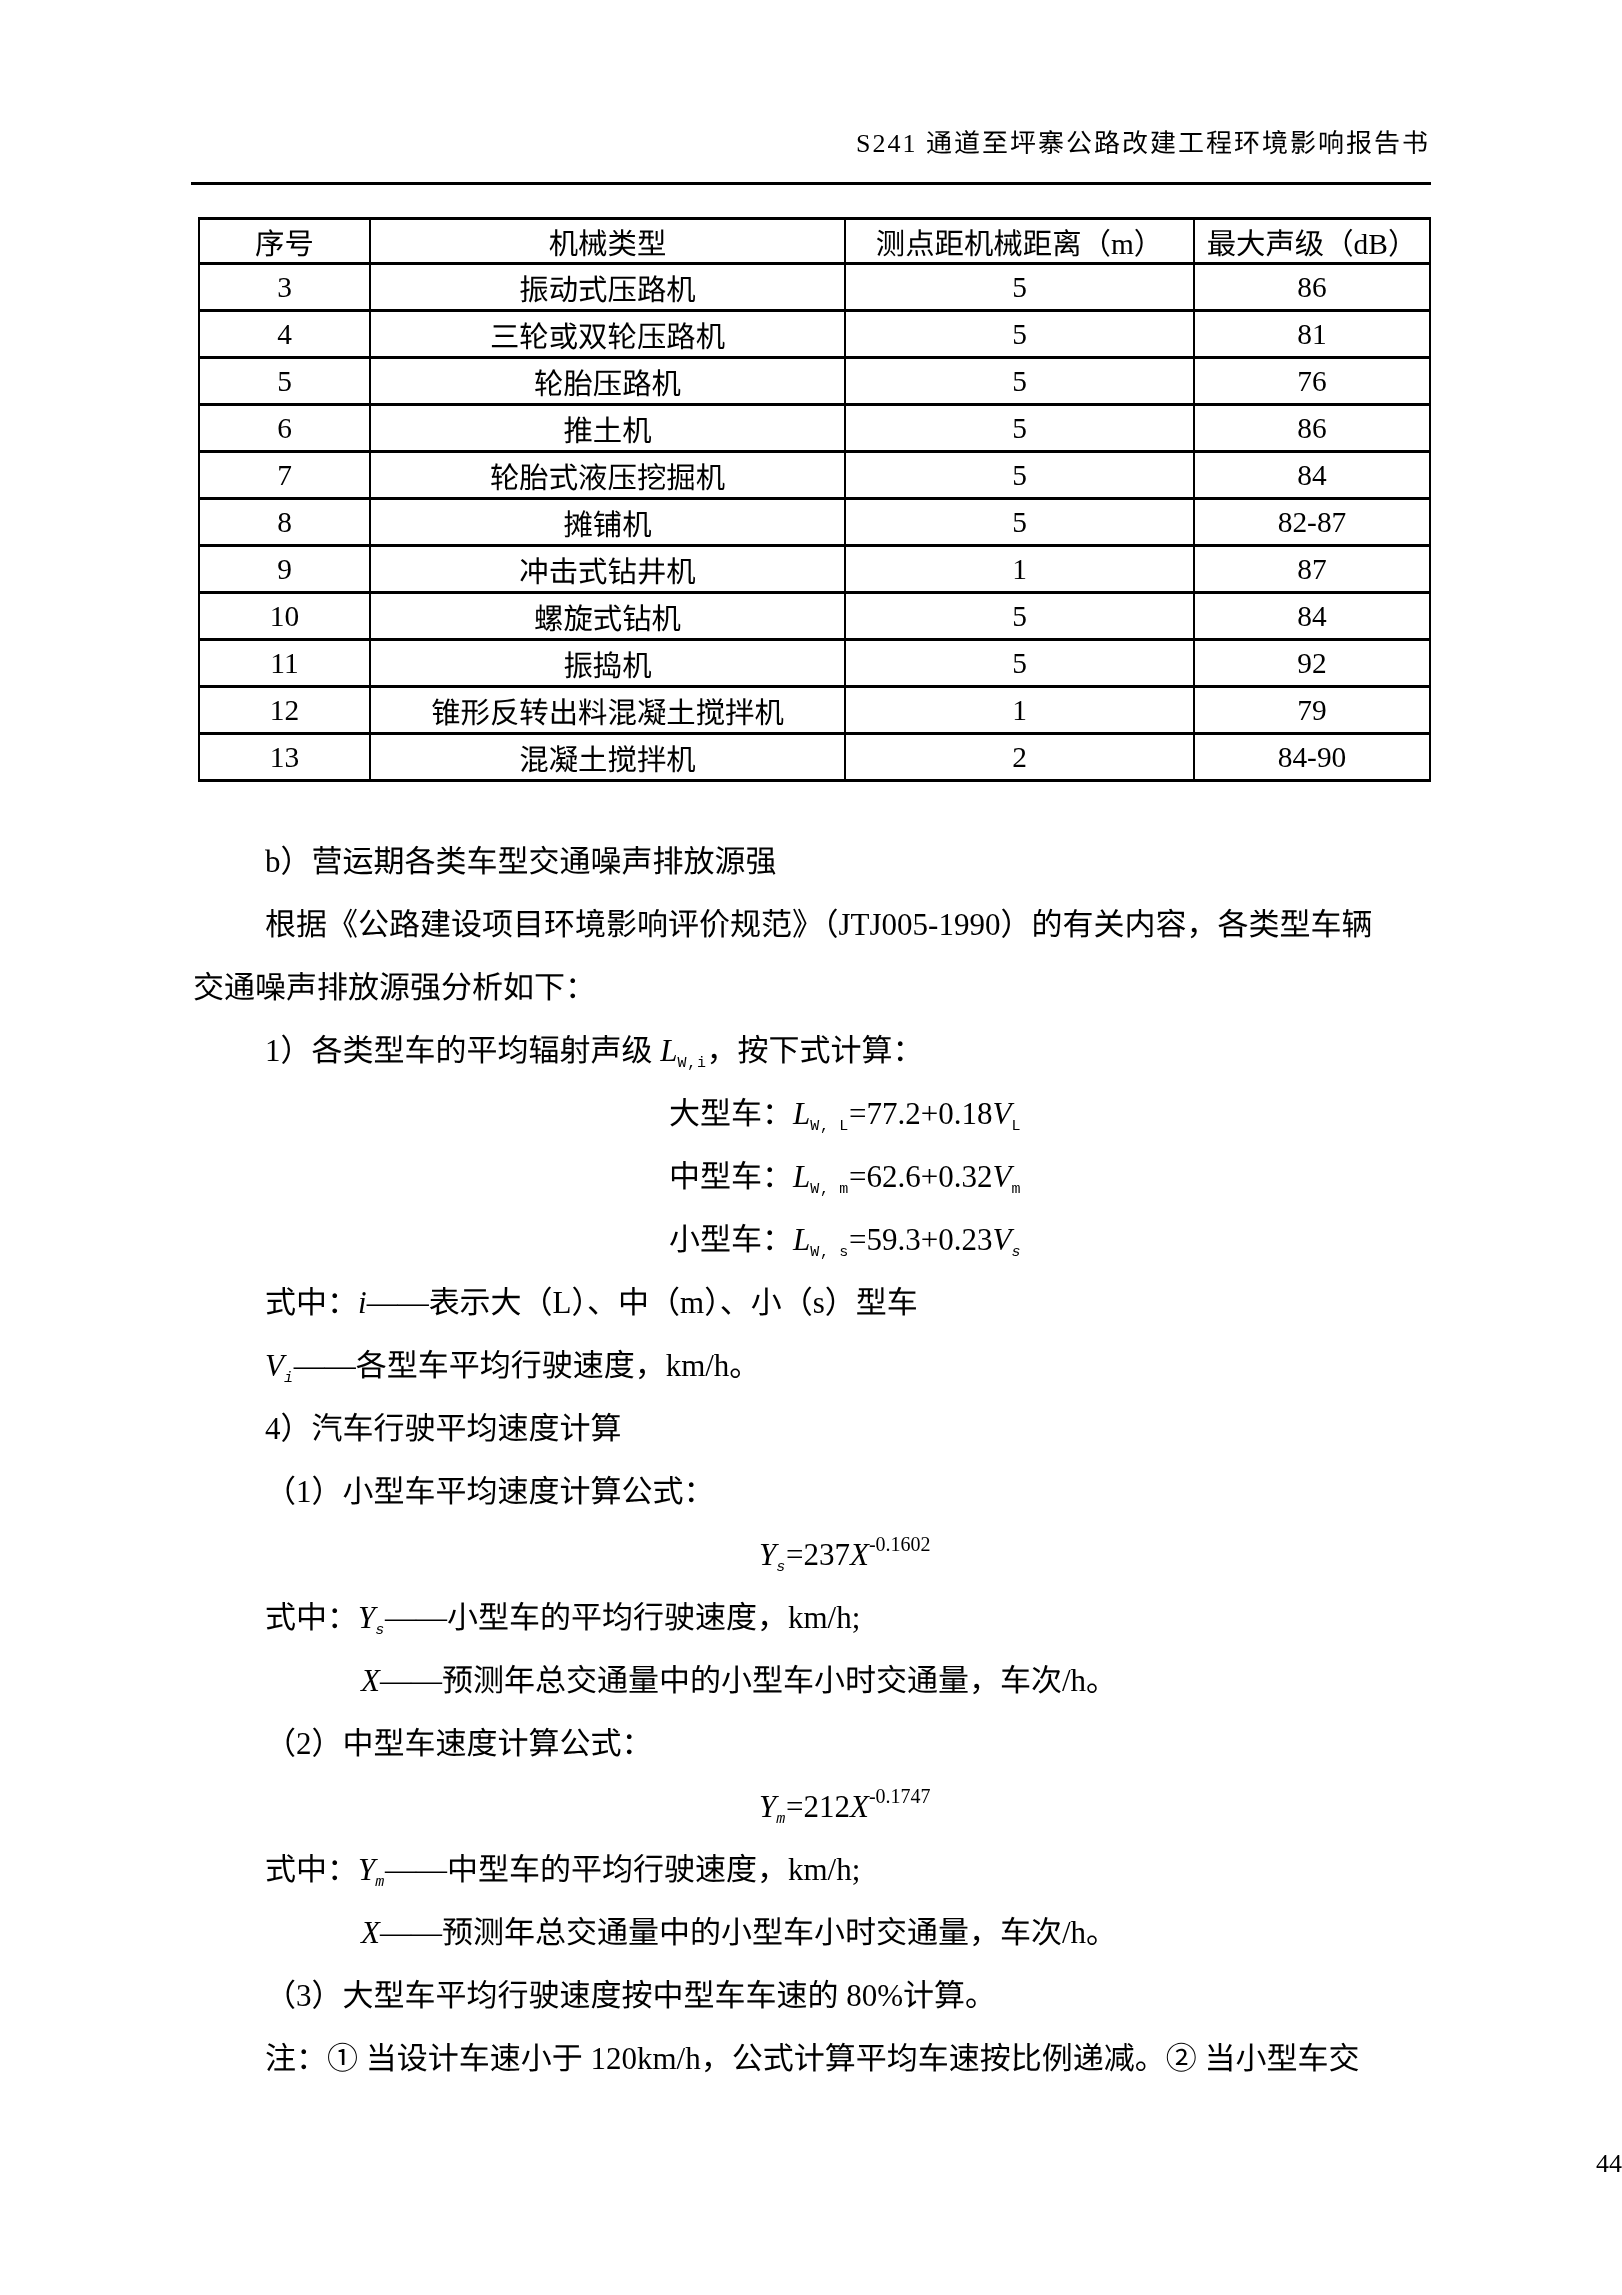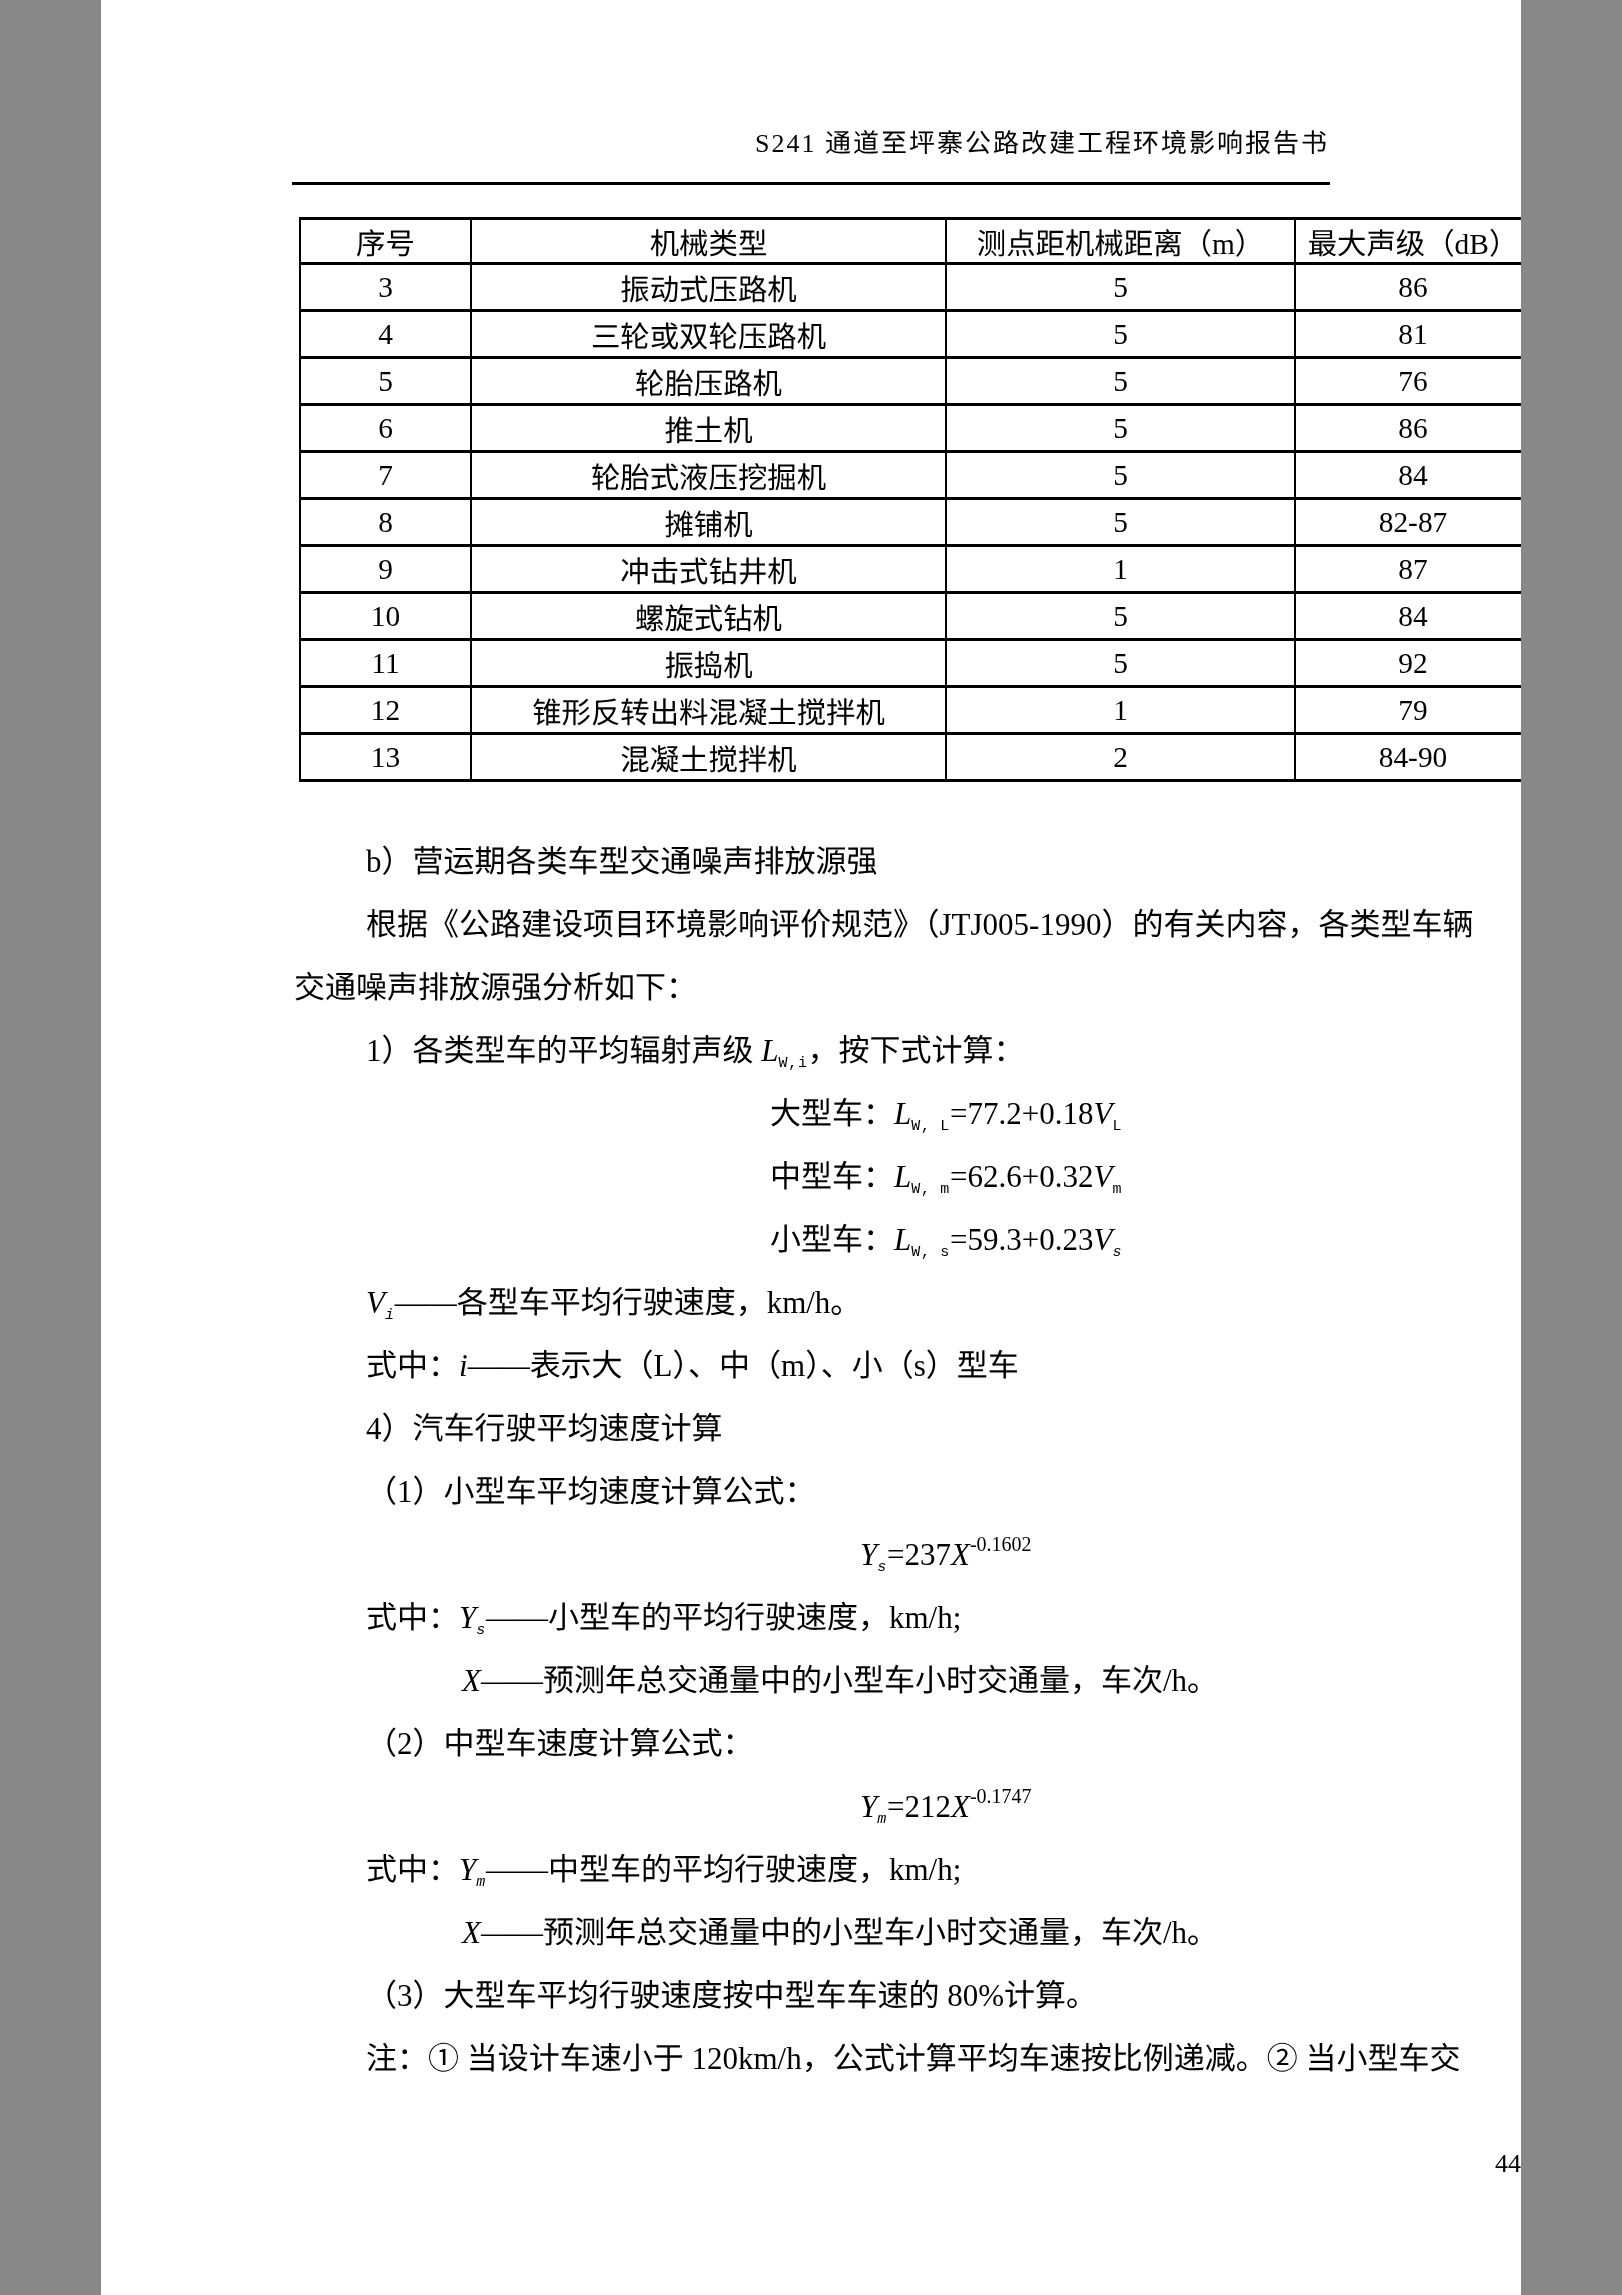--- a/index.html
+++ b/index.html
@@ -1,18 +1,18 @@
 <!DOCTYPE html>
 <html lang="zh-CN" style="font-size:10.5px"><head>
 <meta charset="utf-8">
 <style>
   html, body { margin: 0; padding: 0; background: #888; }
   .page {
     position: relative;
-    width: 1420px;
+    width: 1622px;
     height: 2295px;
     margin: 0 auto;
     background: #ffffff;
     color: #000000;
     font-family: "Liberation Serif", "DejaVu Serif", serif;
     overflow: hidden;
   }
 
   
   .doc-header-title {
@@ -210,24 +210,24 @@
     <p>交通噪声排放源强分析如下：</p>
 
     <p class="ind-a"><span>1）各类型车的平均辐射声级 </span><span class="var">L</span><sub>W,i</sub><span>，按下式计算：</span></p>
 
     <p class="formula-lms"><span>大型车：</span><span class="var">L</span><sub>W, L</sub><span>=77.2+0.18</span><span class="var">V</span><sub>L</sub></p>
 
     <p class="formula-lms"><span>中型车：</span><span class="var">L</span><sub>W, m</sub><span>=62.6+0.32</span><span class="var">V</span><sub>m</sub></p>
 
     <p class="formula-lms"><span>小型车：</span><span class="var">L</span><sub>W, s</sub><span>=59.3+0.23</span><span class="var">V</span><sub class="it">s</sub></p>
 
+    <p class="ind-a"><span>式中：</span><span class="var">i</span><span>——表示大（L）、中（m）、小（s）型车</span></p>
+
     <p class="ind-a"><span class="var">V</span><sub class="it">i</sub><span>——各型车平均行驶速度，km/h。</span></p>
 
-    <p class="ind-a"><span>式中：</span><span class="var">i</span><span>——表示大（L）、中（m）、小（s）型车</span></p>
-
     <p class="ind-a">4）汽车行驶平均速度计算</p>
 
     <p class="ind-a">（1）小型车平均速度计算公式：</p>
 
     <p class="formula-y"><span class="var">Y</span><sub class="it">s</sub><span>=237</span><span class="var">X</span><sup>-0.1602</sup></p>
 
     <p class="ind-a"><span>式中：</span><span class="var">Y</span><sub class="it">s</sub><span>——小型车的平均行驶速度，km/h;</span></p>
 
     <p class="ind-x"><span class="var">X</span><span>——预测年总交通量中的小型车小时交通量，车次/h。</span></p>
 

